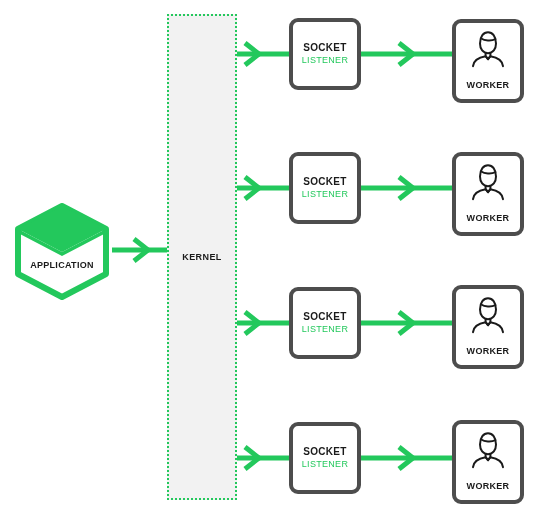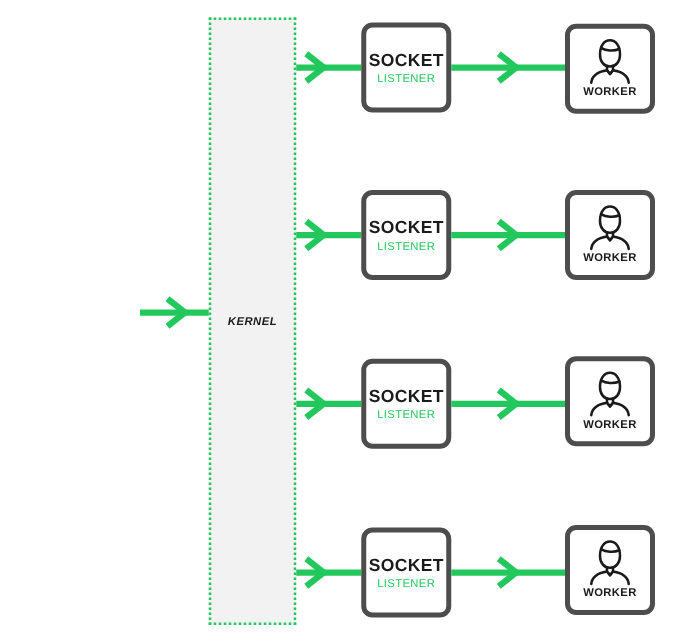--- a/index.html
+++ b/index.html
@@ -43,21 +43,20 @@
 
   
   #kernel-node {
     left: 167px;
     top: 14px;
     width: 70px;
     height: 486px;
     background: #f2f2f2;
     border: 2px dotted #23c85c;
     box-sizing: border-box;
-    font-style: italic;
   }
   .kernel-label {
     position: absolute;
     left: 0;
     top: 50%;
     transform: translateY(-50%);
     width: 100%;
     text-align: center;
     font-size: 9px;
     font-weight: bold;
@@ -81,37 +80,37 @@
     position: absolute;
     left: 0;
     top: 50%;
     transform: translateY(-50%);
     width: 100%;
     text-align: center;
     line-height: 1.25;
   }
   .socket-text .l1 {
     display: block;
-    font-size: 14px;
+    font-size: 10px;
     font-weight: bold;
     letter-spacing: 0.3px;
     color: #1a1a1a;
   }
   .socket-text .l2 {
     display: block;
     font-size: 9px;
     font-weight: normal;
     letter-spacing: 0.3px;
     color: #23c85c;
   }
 
   .worker-box {
     left: 452px;
     width: 72px;
-    height: 72px;
+    height: 84px;
   }
   .worker-icon {
     position: absolute;
     left: 50%;
     transform: translateX(-50%);
     top: 7px;
     width: 42px;
     height: 38px;
   }
   .worker-icon svg { display: block; }
@@ -129,20 +128,30 @@
 
   
   .connector { pointer-events: none; }
   .connector svg { display: block; overflow: visible; }
 </style>
 </head>
 <body>
 
 <div id="canvas">
 
+  <div class="abs" id="application-node">
+    <svg width="100" height="97" viewBox="0 0 100 97">
+
+      <path d="M50 3 L94 26 L94 71 L50 94 L6 71 L6 26 Z" fill="#ffffff" stroke="#23c85c" stroke-width="6" stroke-linejoin="round"></path>
+
+      <path d="M50 3 L94 26 L50 49 L6 26 Z" fill="#23c85c"></path>
+      <path d="M6 26 L50 49 L94 26 L94 30 L50 53 L6 30 Z" fill="#23c85c"></path>
+    </svg>
+    <div class="app-label">APPLICATION</div>
+  </div>
 
   <div class="abs connector" style="left:112px; top:238px;">
     <svg width="58" height="24" viewBox="0 0 58 24">
       <line x1="0" y1="12" x2="56" y2="12" stroke="#23c85c" stroke-width="5"></line>
       <polyline points="22,1 36,12 22,23" fill="none" stroke="#23c85c" stroke-width="5" stroke-linecap="butt" stroke-linejoin="miter"></polyline>
     </svg>
   </div>
 
   <div class="abs" id="kernel-node">
     <div class="kernel-label">KERNEL</div>

